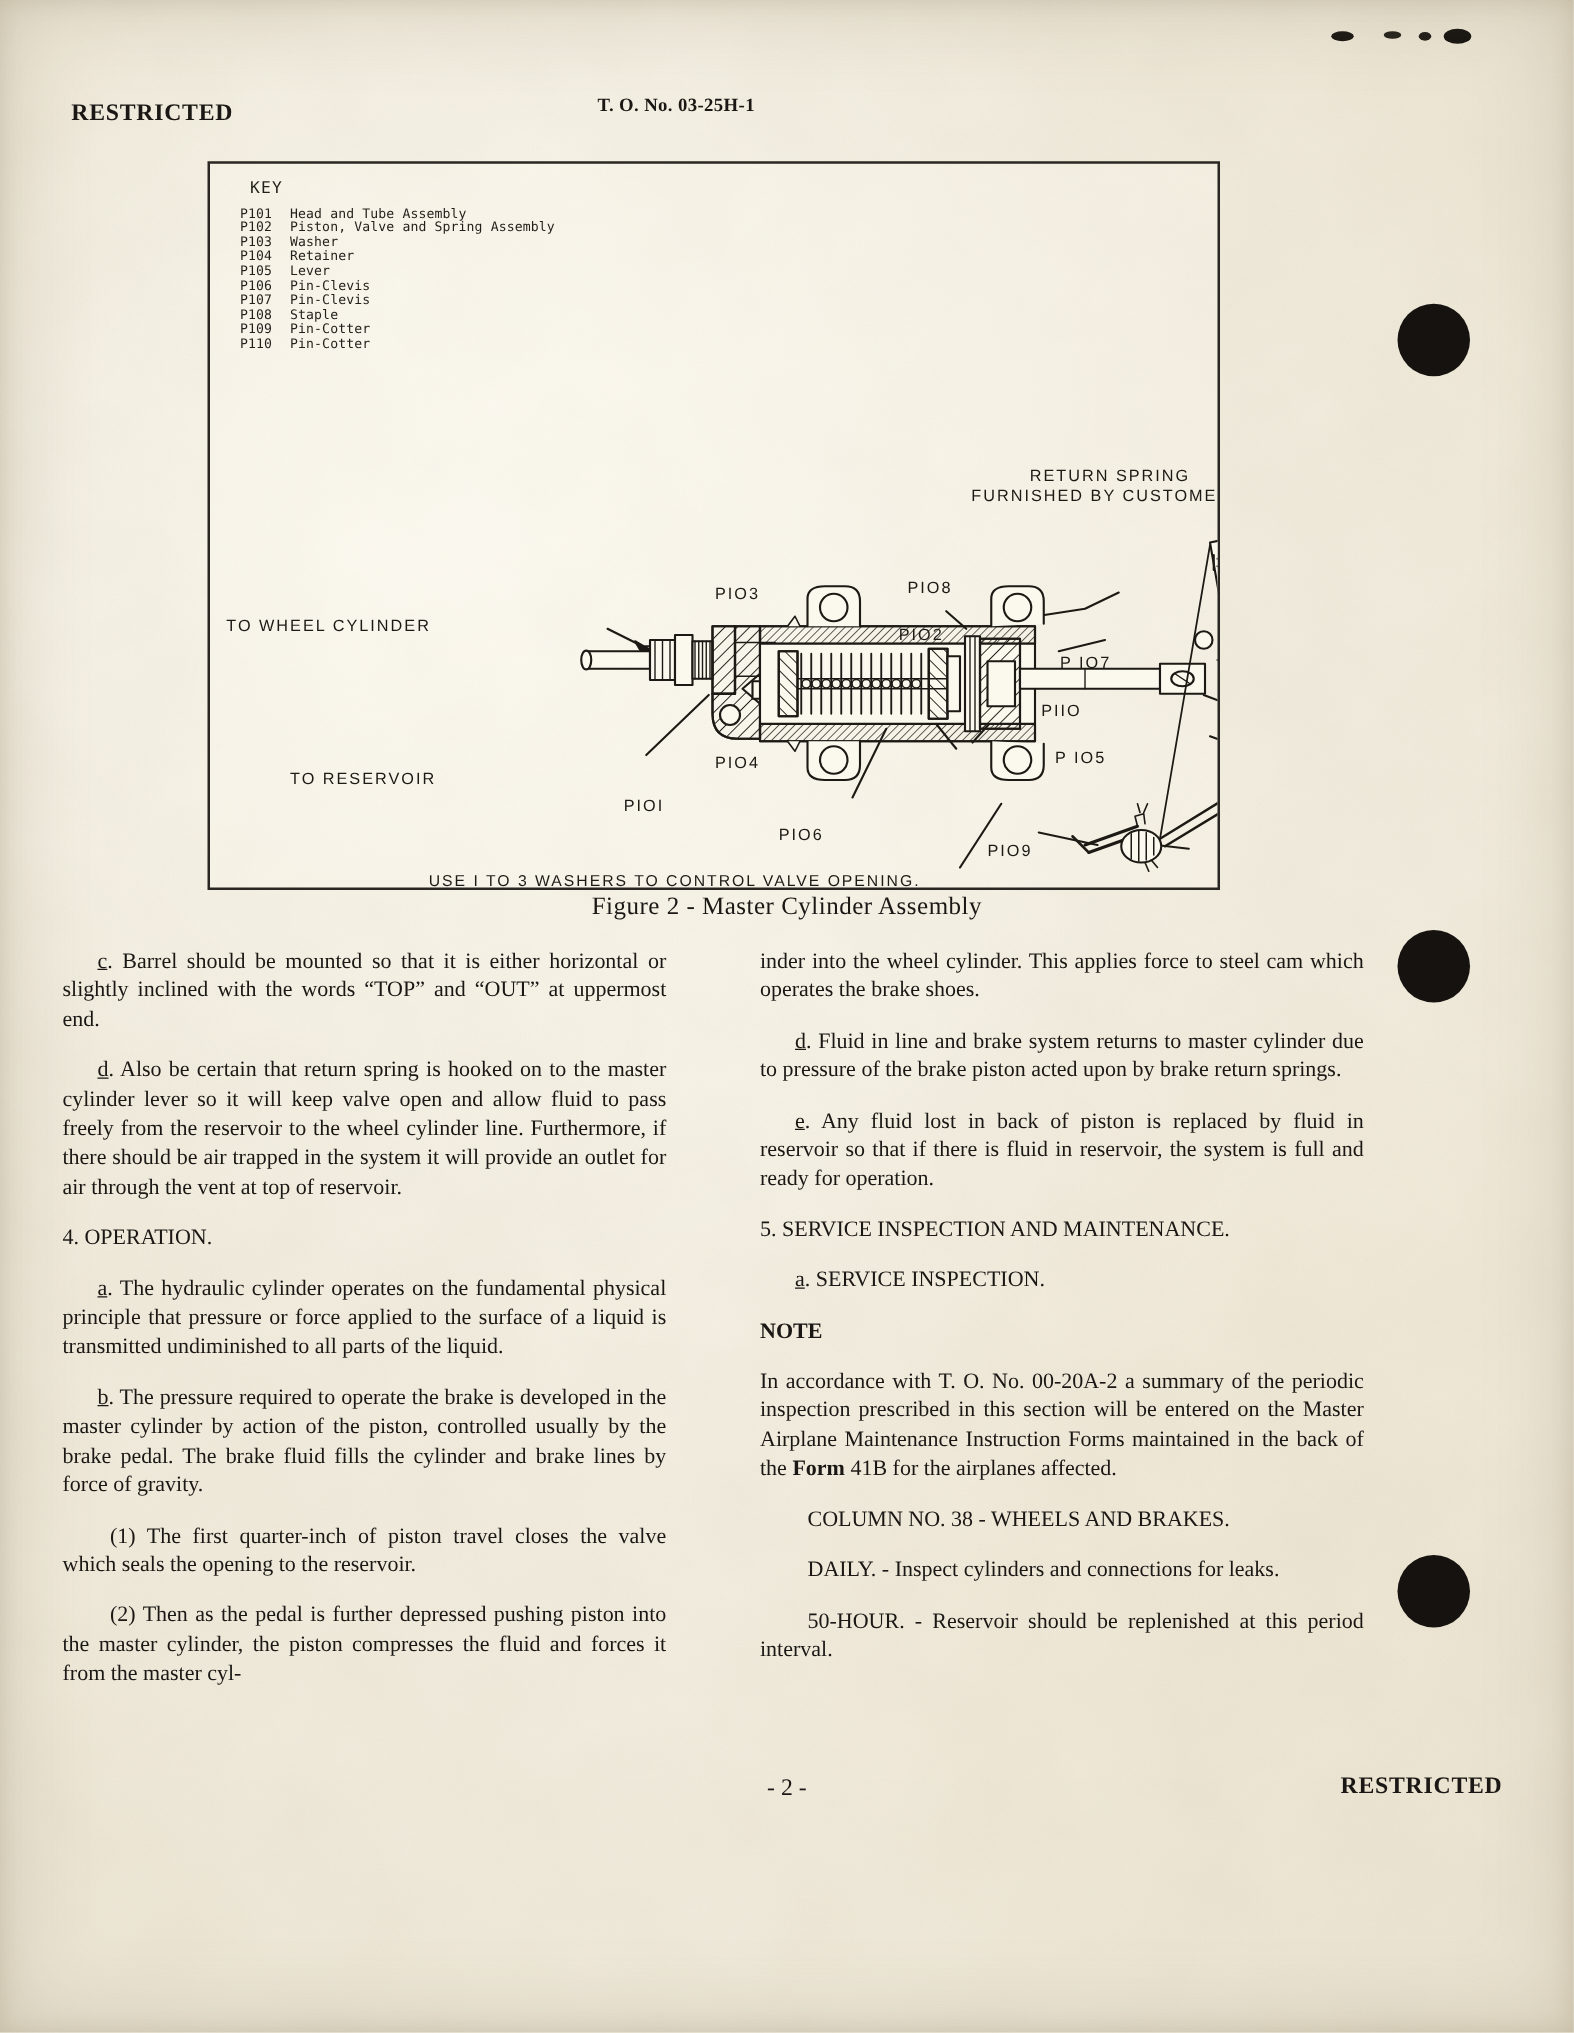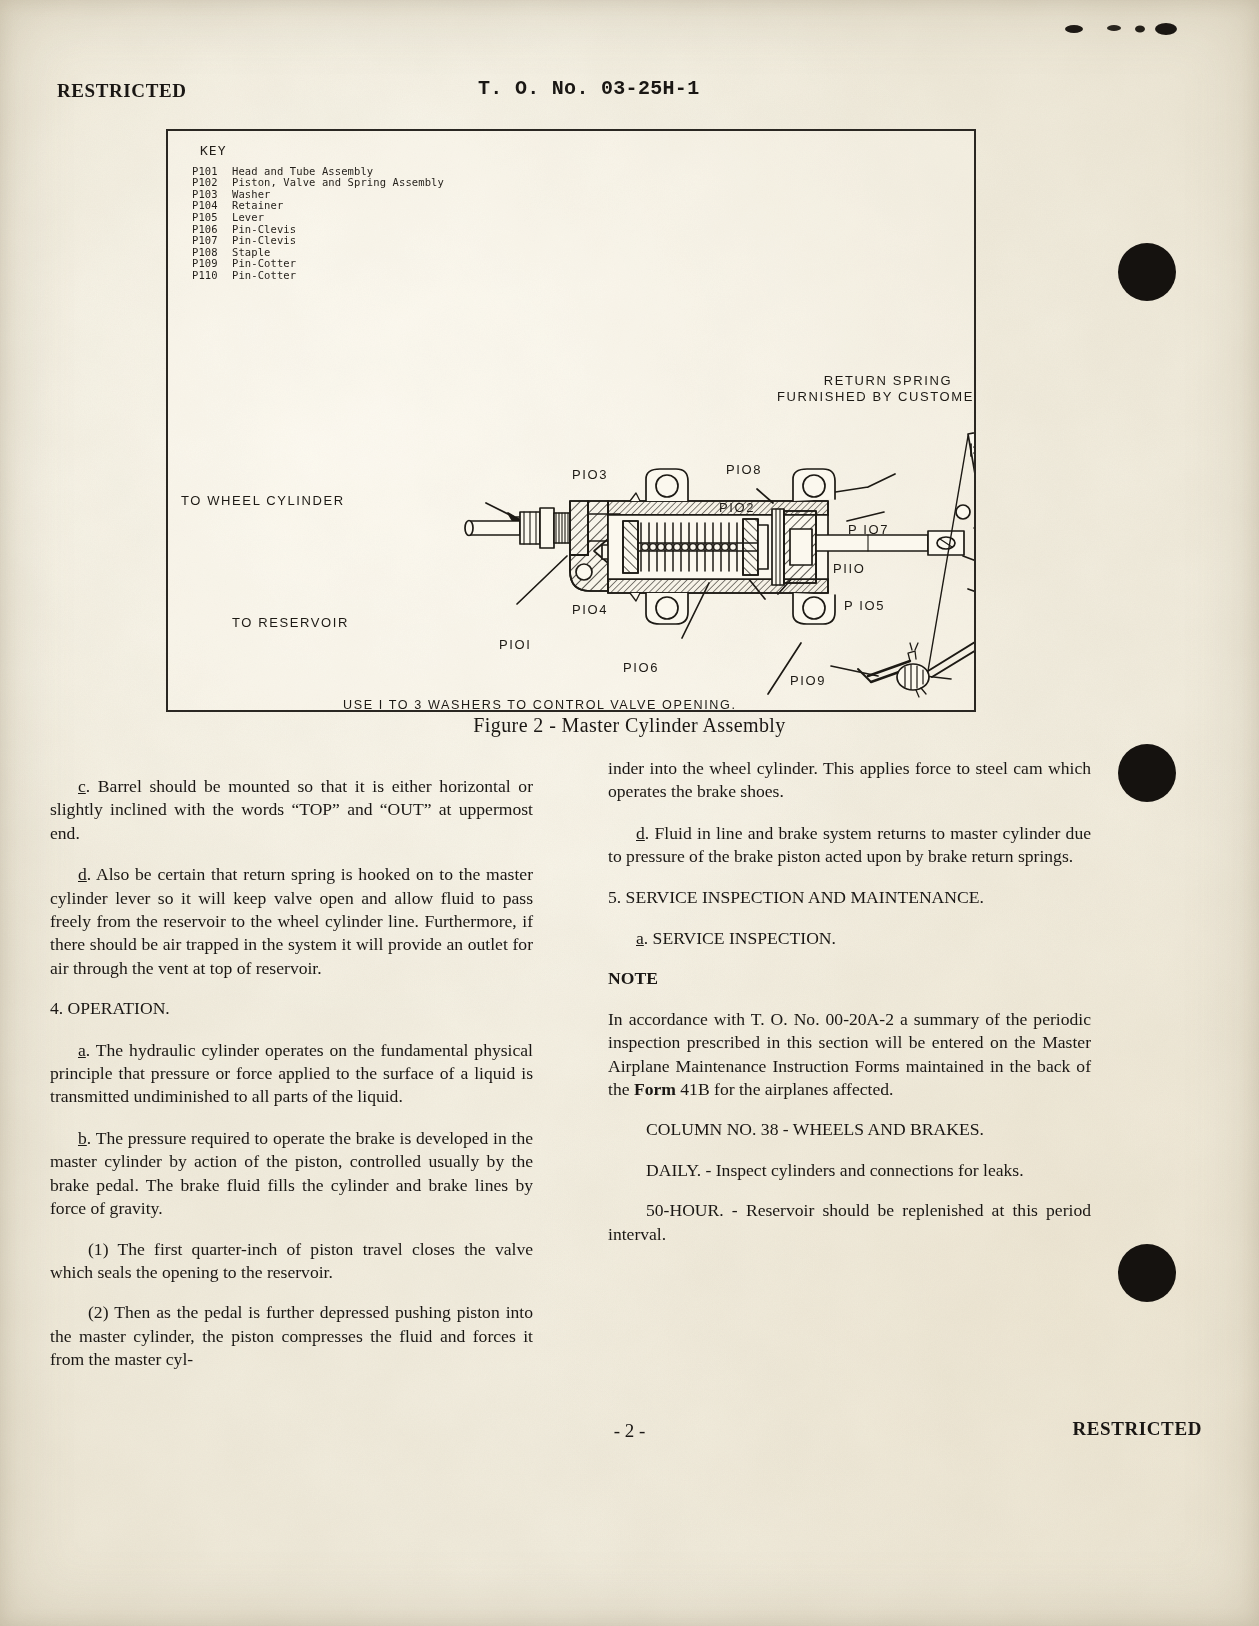--- a/index.html
+++ b/index.html
@@ -34,21 +34,21 @@
 
   
   .hdr { position:absolute; top:80px; left:0; width:100%; height:28px; }
   .hdr .restricted {
     position:absolute; left:57px; top:0;
     font-family:"Liberation Serif", serif;
     font-weight:bold; font-size:19px; letter-spacing:.6px;
   }
   .hdr .tono {
     position:absolute; left:478px; top:-3px;
-    font-weight:bold; font-size:20px; letter-spacing:.3px;font-family:Liberation Mono, monospace;
+    font-weight:bold; font-size:15px; letter-spacing:.3px;
   }
 
   
   .figure-box {
     position:absolute; left:166px; top:129px;
     width:806px; height:579px;
     border:2px solid #2a2722;
     background:rgba(255,253,244,.25);
   }
   .key-block {
@@ -65,21 +65,21 @@
     position:absolute; left:0; top:714px; width:100%;
     text-align:center; font-size:20px; letter-spacing:.4px;
   }
 
   
   .col { position:absolute; top:757px; width:483px; font-size:17.6px; line-height:23.4px; }
   .col.left  { left:50px; }
   .col.right { left:608px; }
   .col p { margin:0 0 17px 0; text-align:justify; }
   .col p.noindent { text-indent:0; }
-  .col p.ind { text-indent:28px;margin-top:18px; }
+  .col p.ind { text-indent:28px; }
   .col p.ind2 { text-indent:38px;margin-top:12px; }
   .lbl { text-decoration:underline; font-style:normal; }
   .hd { margin:0 0 17px 0; text-indent:0; }
   .hd.ind { text-indent:28px; }
   .centerline { text-align:center; text-indent:0; margin:0 0 14px 0;font-weight:bold; }
   .nowrapjust { text-align:left; }
   .bold { font-weight:bold; }
 
   
   .pg {
@@ -359,20 +359,21 @@
   <p class="ind2">(1)  The first quarter-inch of piston travel closes the valve which seals the opening to the reservoir.</p>
 
   <p class="ind2">(2)  Then as the pedal is further depressed pushing piston into the master cylinder, the piston compresses the fluid and forces it from the master cyl-</p>
 </div>
 
 <div class="col right">
   <p class="noindent">inder into the wheel cylinder.  This applies force to steel cam which operates the brake shoes.</p>
 
   <p class="ind"><span class="lbl">d</span><span>. Fluid in line and brake system returns to master cylinder due to pressure of the brake piston acted upon by brake return springs.</span></p>
 
+  <p class="ind"><span class="lbl">e</span><span>. Any fluid lost in back of piston is replaced by fluid in reservoir so that if there is fluid in reservoir, the system is full and ready for operation.</span></p>
 
   <p class="hd">5.  SERVICE INSPECTION AND MAINTENANCE.</p>
 
   <p class="hd ind"><span class="lbl">a</span><span>.  SERVICE INSPECTION.</span></p>
 
   <p class="centerline">NOTE</p>
 
   <p class="noindent"><span>In accordance with T. O. No. 00-20A-2 a summary  of  the periodic inspection prescribed in this section will be entered on the Master Airplane Maintenance  Instruction  Forms  maintained in the back of the </span><span class="bold">Form</span><span> 41B for the airplanes affected.</span></p>
 
   <p class="ind2">COLUMN NO. 38 - WHEELS AND BRAKES.</p>

